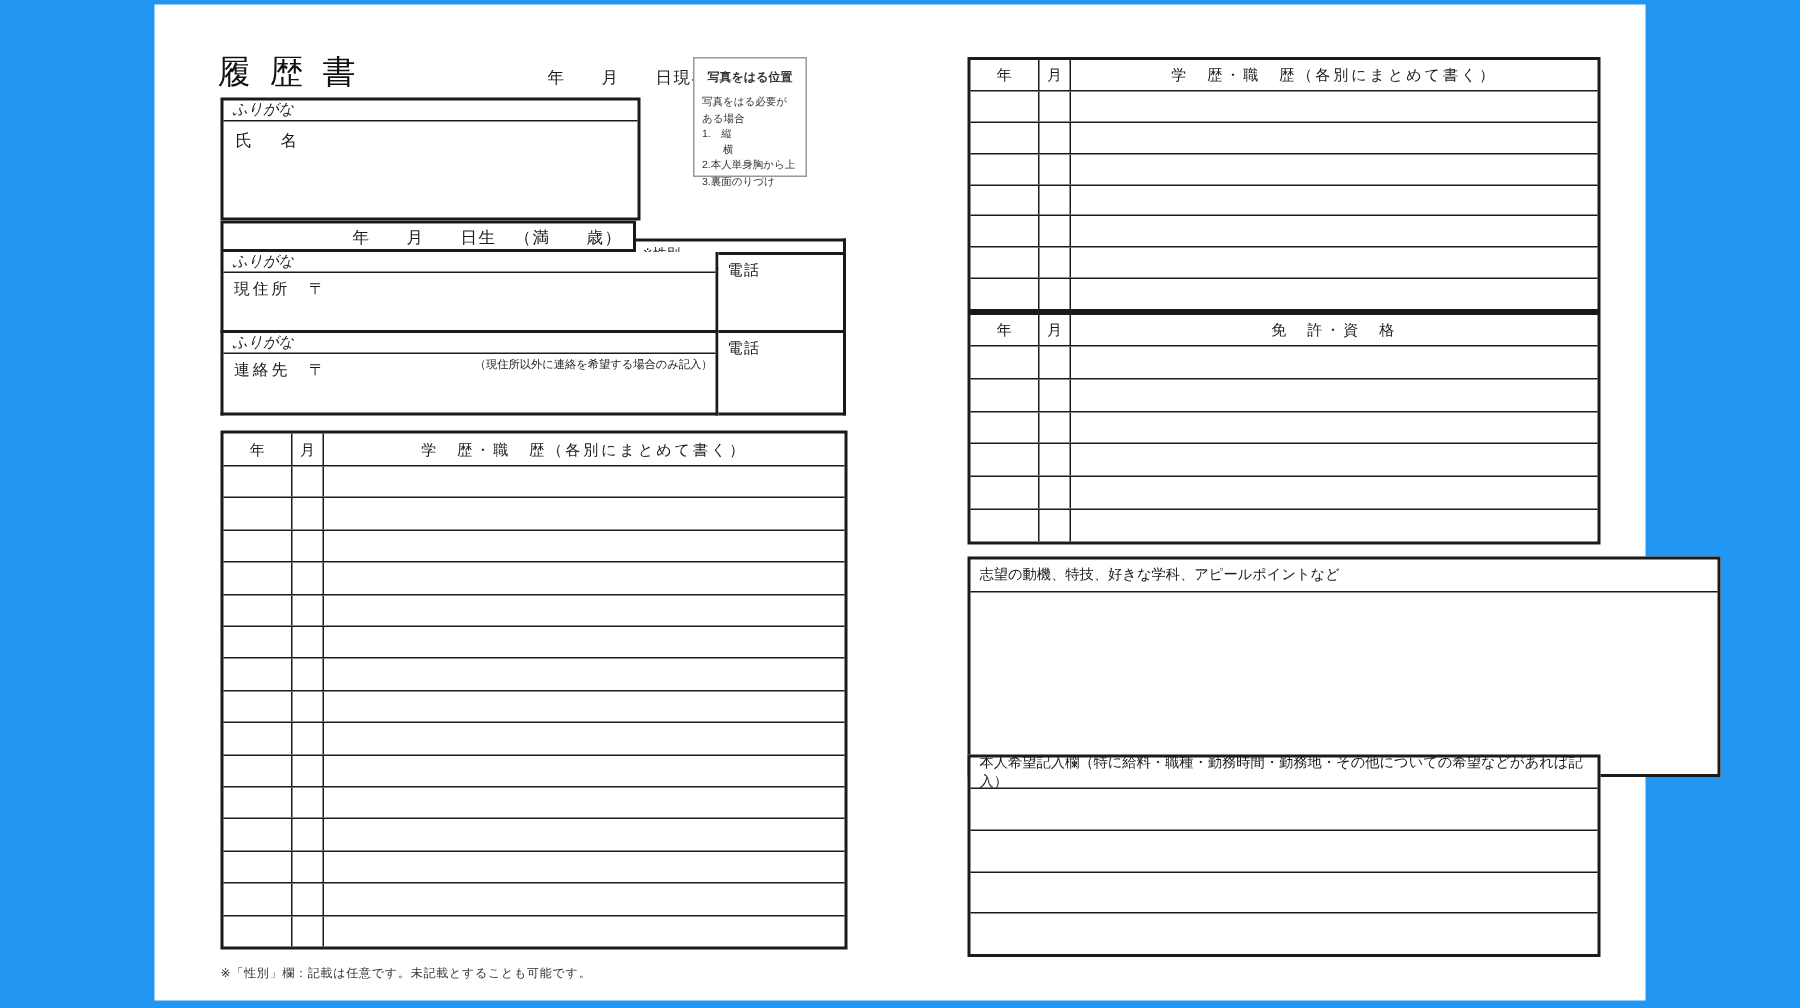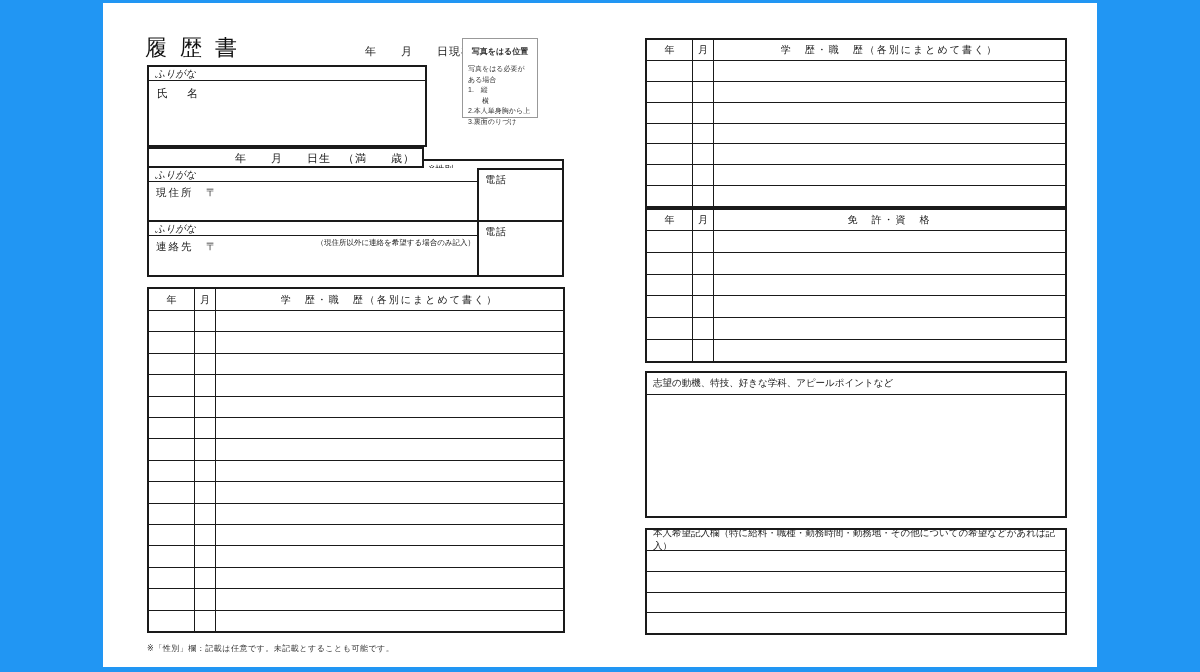--- a/index.html
+++ b/index.html
@@ -267,26 +267,26 @@
           <div class="cmain"></div>
         </div>
         <div class="trow">
           <div class="cy"></div>
           <div class="cm"></div>
           <div class="cmain"></div>
         </div>
       </div>
   </div>
 
-  <div class="t-outer" style="left:542px;top:368px;width:422px;height:147px;">
+  <div class="t-outer" style="left:542px;top:368px;width:502px;height:147px;">
     <div class="label-row" style="height:22px;">志望の動機、特技、好きな学科、アピールポイントなど</div>
     <div class="fill-area"></div>
   </div>
 
-  <div class="t-outer" style="left:542px;top:525px;width:422px;height:107px;">
+  <div class="t-outer" style="left:542px;top:500px;width:422px;height:135px;">
     <div class="label-row" style="height:20px;border-bottom:0;">本人希望記入欄（特に給料・職種・勤務時間・勤務地・その他についての希望などがあれば記入）</div>
     <div class="tbody">
         <div class="trow"></div>
         <div class="trow"></div>
         <div class="trow"></div>
         <div class="trow"></div>
       </div>
   </div>
 
 </div>

